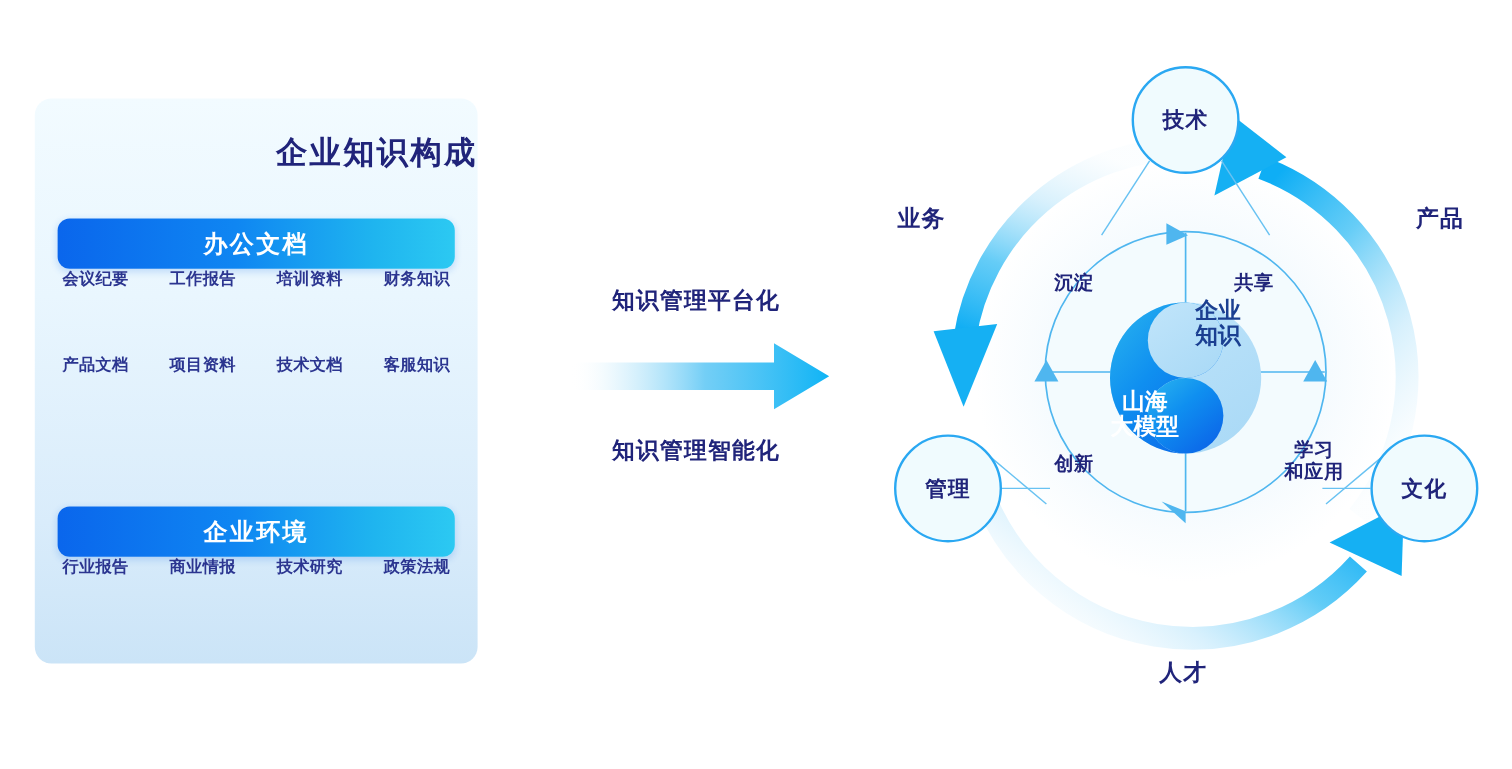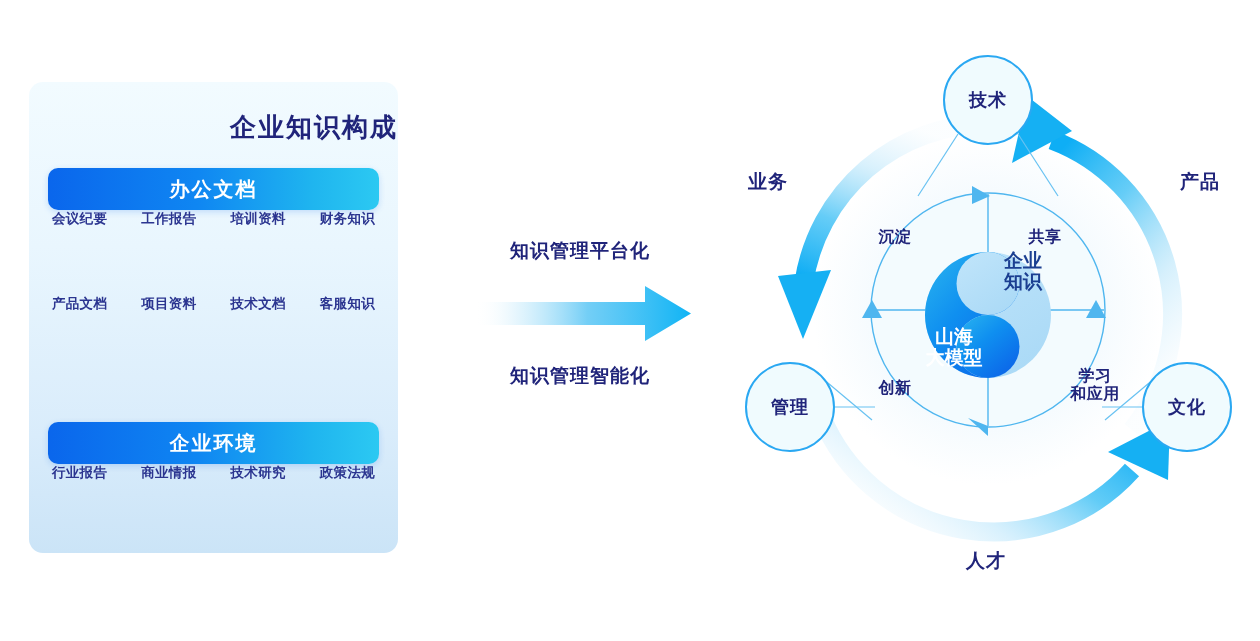--- a/index.html
+++ b/index.html
@@ -43,21 +43,21 @@
   
   #middle{position:absolute;left:455px;top:220px;width:250px;height:190px;}
   .mid-text{
     position:absolute;width:100%;text-align:center;
     font-size:19px;font-weight:bold;color:#20247a;letter-spacing:1px;
   }
   #mid-text-top{top:18px;text-align:center;}
   #mid-text-bottom{top:143px;}
 
   
-  #right-diagram{position:absolute;left:700px;top:0px;width:560px;height:476px;}
+  #right-diagram{position:absolute;left:700px;top:0px;width:560px;height:476px;font-family:Liberation Mono, monospace;}
 
   .node-circle{
     position:absolute;width:90px;height:90px;border-radius:50%;
     background:#f0fbfe;border:2px solid #2aa8f2;
     display:flex;align-items:center;justify-content:center;
     box-sizing:border-box;
   }
   .node-label{font-size:18px;font-weight:bold;color:#20247a;letter-spacing:1px;}
 
   .quad-label{
@@ -77,21 +77,21 @@
   #center-text-dark{font-size:19px;color:#ffffff;}
 </style>
 </head>
 <body>
 
 <div id="stage">
 
   <div id="left-panel">
     <div id="panel-title">企业知识构成</div>
 
-    <div class="group" style="top:86px;">
+    <div class="group" style="top:100px;">
       <div class="pill">
         <span class="pill-label">办公文档</span>
       </div>
       <div class="tags">
         <span class="tag">会议纪要</span>
         <span class="tag">工作报告</span>
         <span class="tag">培训资料</span>
         <span class="tag">财务知识</span>
       </div>
     </div>
@@ -262,19 +262,19 @@
     <div class="outer-label" style="left:48px;top:169px;">业务</div>
     <div class="outer-label" style="left:480px;top:169px;">产品</div>
     <div class="outer-label" style="left:266px;top:548px;">人才</div>
 
     <div class="quad-label" style="left:170px;top:228px;width:50px;">沉淀</div>
     <div class="quad-label" style="left:320px;top:228px;width:50px;">共享</div>
     <div class="quad-label" style="left:170px;top:379px;width:50px;">创新</div>
     <div class="quad-label" style="left:318px;top:367px;width:62px;white-space:pre-line;margin-left:46px;"><span>学习
 和应用</span></div>
 
-    <div class="center-text" id="center-text-light" style="left:288px;top:250px;width:70px;white-space:pre-line;"><span>企业
+    <div class="center-text" id="center-text-light" style="left:280px;top:250px;width:70px;white-space:pre-line;"><span>企业
 知识</span></div>
     <div class="center-text" id="center-text-dark" style="left:212px;top:326px;width:84px;white-space:pre-line;"><span>山海
 大模型</span></div>
 
   </div>
 </div>
 
 </body></html>

